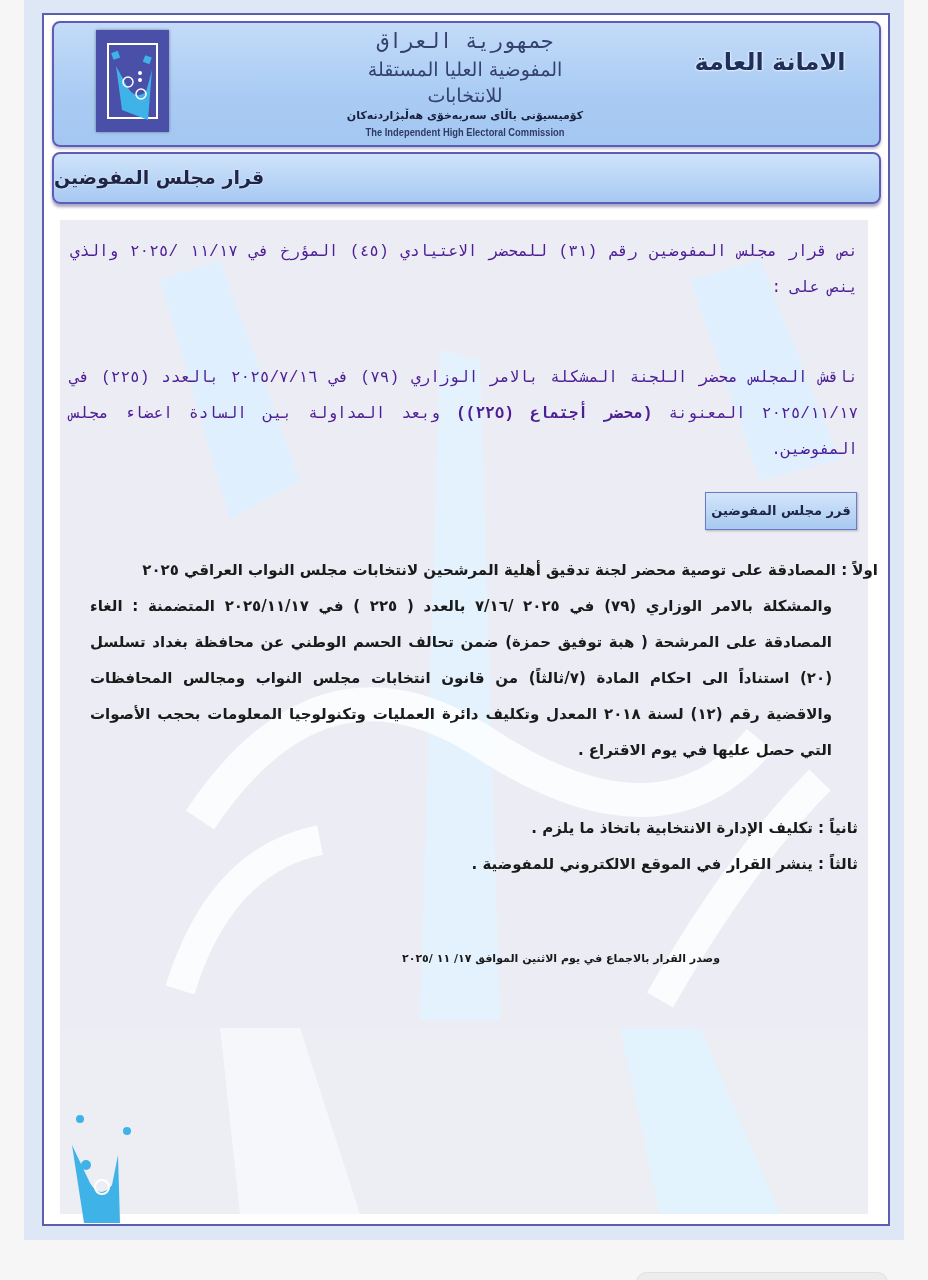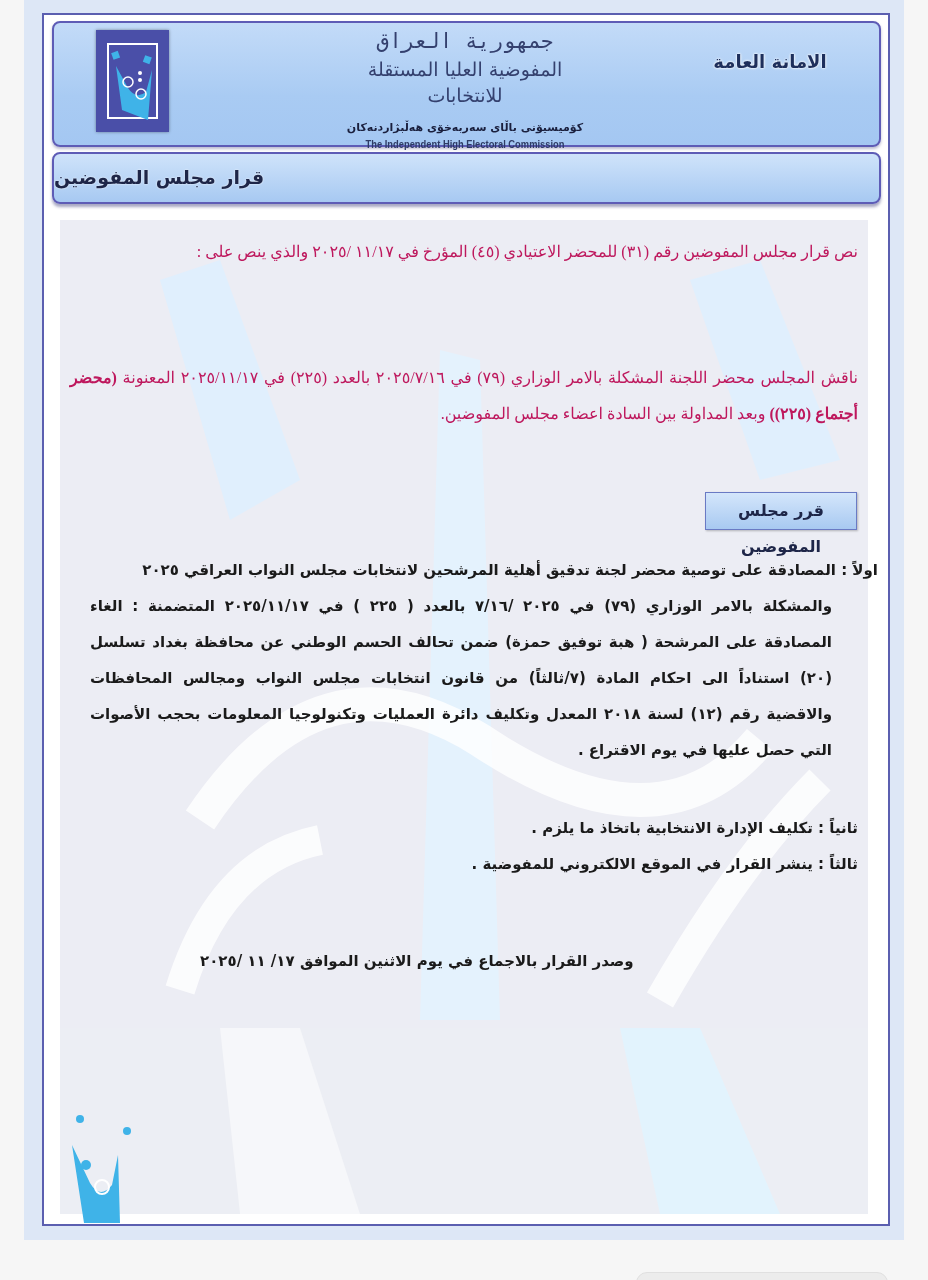--- a/index.html
+++ b/index.html
@@ -30,25 +30,25 @@
     position:absolute; left:96px; top:30px; width:73px; height:102px;
     background:#4a4fa8;
     box-shadow:0 0 3px rgba(0,0,0,0.4);
   }
   .center-title {
     position:absolute; left:330px; top:30px; width:270px; text-align:center;
     color:#283a6c;
   }
   .ct-line1 { font-family:Liberation Mono, monospace; font-size:21px; line-height:26px; color:#34406e; }
   .ct-line2 { font-family:"DejaVu Serif", serif; font-size:19px; line-height:26px; color:#34406e; }
-  .ct-line3 { font-size:11px; font-weight:bold; color:#1a1f3d; line-height:16px;margin-top:12px; }
+  .ct-line3 { font-size:11px; font-weight:bold; color:#1a1f3d; line-height:16px; }
   .ct-line4 { font-family:"Liberation Sans", sans-serif; font-size:11px; font-weight:bold; color:#2e3b66; line-height:16px; transform:scaleX(0.85); }
   .right-title {
     position:absolute; left:680px; top:42px; width:180px; text-align:center;
-    color:#1e2f5c; font-weight:bold; font-size:18px; line-height:40px;
+    color:#1e2f5c; font-weight:bold; font-size:24px; line-height:40px;
     text-shadow:0 0 2px #ffffff, 0 0 3px #ffffff;
   }
   .title-bar {
     position:absolute; left:52px; top:152px; width:829px; height:52px;
     background:linear-gradient(180deg,#cfe3fa 0%, #a7c9f2 100%);
     border:2px solid #5e5cb6;
     border-radius:8px;
     box-sizing:border-box;
     box-shadow:0 3px 3px rgba(60,60,120,0.45);
     text-align:left; line-height:46px;
@@ -58,42 +58,42 @@
   .content {
     position:absolute; left:60px; top:220px; width:808px; height:808px;
     background:#ecedf4;
   }
   .lower-area {
     position:absolute; left:60px; top:1028px; width:808px; height:186px;
     background:#eceef4;
   }
   .text {
     position:absolute; direction:rtl; text-align:justify;
-    color:#be185d; font-family:Liberation Serif, serif;
+    color:#4c1d95; font-family:Liberation Mono, monospace;
   }
   .p1 { left:70px; top:234px; width:788px; font-size:16px; line-height:36px; }
   .p2 { left:70px; top:360px; width:788px; font-size:16px; line-height:36px; }
   .p2 b { font-weight:bold; }
   .badge {
     position:absolute; left:705px; top:492px; width:152px; height:38px;
     background:linear-gradient(180deg,#d4e6fb,#a8c9f1);
     border:1px solid #6a7ac4; box-sizing:border-box;
-    text-align:center; line-height:36px; font-size:16px; font-weight:bold; color:#1e2648;
+    text-align:center; line-height:36px; font-size:13px; font-weight:bold; color:#1e2648;
     box-shadow:1px 1px 2px rgba(0,0,0,0.25);
   }
   .decision {
     position:absolute; direction:rtl; color:#1a1a1a; font-weight:bold; font-size:15px;
   }
   .d1 { left:70px; top:552px; width:788px; line-height:36px; text-align:justify;margin-left:20px; }
   .d1-first { display:block; }
   .d1-rest { display:block; padding-right:46px; }
   .d2 { left:70px; top:810px; width:788px; line-height:36px; }
   .footer-line {
     position:absolute; left:200px; top:952px; width:520px; direction:rtl;
-    text-align:left; font-size:15px; font-weight:bold; color:#1a1a1a;
+    text-align:right; font-size:11px; font-weight:bold; color:#1a1a1a;
   }
   .bottom-logo { position:absolute; left:66px; top:1105px; width:66px; height:120px; }
   .bottom-pill {
     position:absolute; left:636px; top:1272px; width:250px; height:20px;
     border-radius:12px; background:#ececec; border:1px solid #e0e0e0;
   }
 </style>
 </head>
 <body>
 

